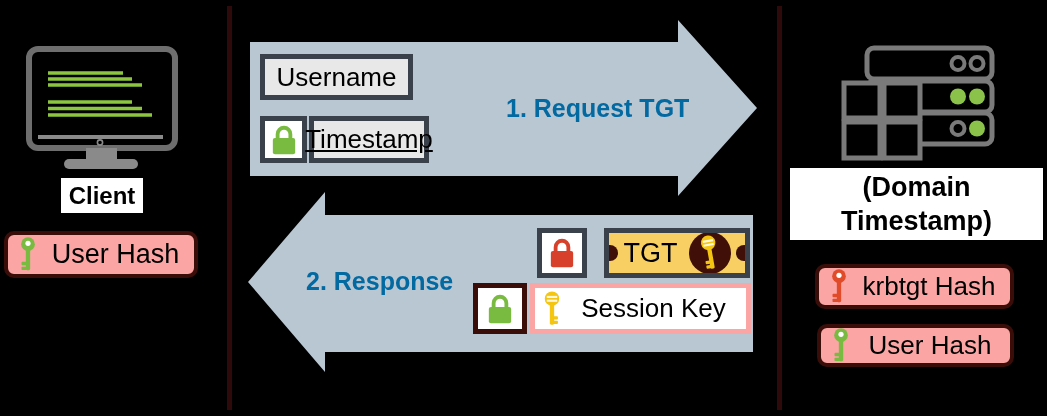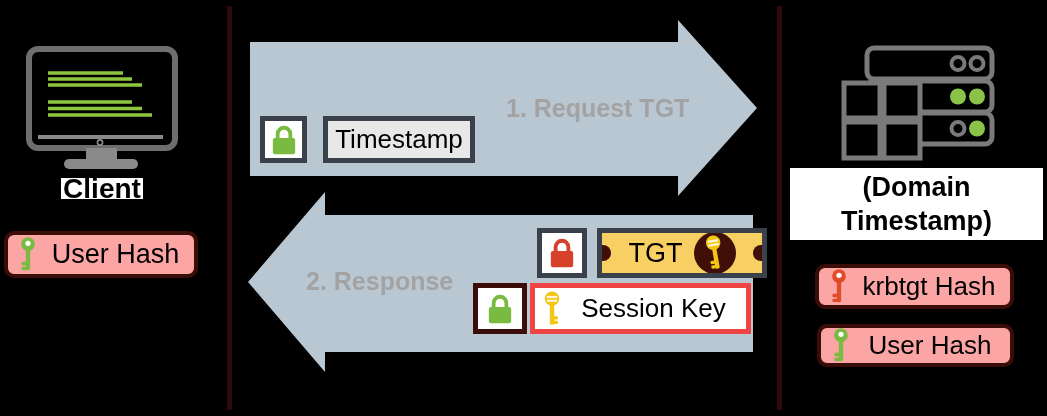--- a/index.html
+++ b/index.html
@@ -8,69 +8,69 @@
     font-family:"Liberation Sans",sans-serif;overflow:hidden;color:#000;
   }
   .divider{position:absolute;top:6px;width:5px;height:404px;background:#2e0a0a;}
   .divider.left{left:227px;}
   .divider.right{left:777px;}
 
   svg.abs{position:absolute;display:block;}
 
   
   .arrow-fill{fill:#b9c7d3;}
-  .arrow-label{position:absolute;font-weight:bold;font-size:25px;color:#a3a3a3;white-space:nowrap;}
+  .arrow-label{position:absolute;font-weight:bold;font-size:25px;color:#0369a1;white-space:nowrap;}
   .lbl-request{left:506px;top:94px;}
   .lbl-response{left:306px;top:267px;}
 
   .databox{
     position:absolute;display:flex;align-items:center;justify-content:center;
     background:#e8e8e8;border:5px solid #3a414b;box-sizing:border-box;
     font-size:26px;white-space:nowrap;
   }
   .username-box{left:260px;top:54px;width:153px;height:46px;}
   .unit-row{position:absolute;display:flex;align-items:stretch;}
   .ts-row{left:260px;top:116px;height:47px;}
   .lock-cell{
     display:flex;align-items:center;justify-content:center;background:#ffffff;
     border:5px solid #3a414b;box-sizing:border-box;
   }
   .ts-lock{width:47px;}
-  .ts-box{position:static;width:152px;height:47px;margin-left:16px;}
+  .ts-box{position:static;width:120px;height:47px;margin-left:2px;text-decoration:underline;}
 
   .tgt-row{left:537px;top:228px;height:50px;}
   .tgt-lock{width:50px;}
   .ticket{
     position:relative;display:flex;align-items:center;justify-content:center;gap:11px;
-    width:170px;height:50px;margin-left:10px;background:#f8cf63;
+    width:146px;height:50px;margin-left:17px;background:#f8cf63;
     border:5px solid #3a414b;box-sizing:border-box;overflow:hidden;font-size:27px;
   }
   .ticket::before,.ticket::after{
     content:"";position:absolute;width:16px;height:16px;border-radius:50%;
     background:#3f0f08;top:50%;transform:translateY(-50%);
   }
   .ticket::before{left:-7px;}
   .ticket::after{right:-7px;}
   .tgt-circle{width:42px;height:42px;flex:0 0 auto;}
 
   .sk-row{left:473px;top:283px;height:51px;}
   .sk-lock{width:54px;border-color:#3a0d08;}
   .sk-box{
     display:flex;align-items:center;width:221px;margin-left:3px;background:#fff;
-    border:5px solid #ef4444;box-sizing:border-box;font-size:26px;white-space:nowrap;
+    border:5px solid #fca5a5;box-sizing:border-box;font-size:26px;white-space:nowrap;
   }
   .sk-box .key{margin-left:8px;}
   .sk-box .txt{flex:1;text-align:center;}
 
   
   .namebox{
     position:absolute;background:#ffffff;display:flex;flex-direction:column;
     align-items:center;justify-content:center;font-weight:bold;text-align:center;
   }
-  .client-label{left:61px;top:178px;width:82px;height:21px;font-size:28px;text-align:center;}
+  .client-label{left:61px;top:178px;width:82px;height:35px;font-size:24px;text-align:center;}
   .kdc-label{left:790px;top:168px;width:253px;height:72px;font-size:27px;line-height:34px;}
 
   .pill{
     position:absolute;display:flex;align-items:center;background:#fca5a5;
     border:4px solid #3a0d08;border-radius:10px;box-sizing:border-box;white-space:nowrap;
   }
   .pill .key{margin-left:11px;flex:0 0 auto;}
   .pill .txt{flex:1;text-align:center;}
   .pill-client-hash{left:4px;top:231px;width:194px;height:47px;font-size:27px;}
   .pill-krbtgt{left:815px;top:264px;width:199px;height:45px;font-size:26px;}
@@ -140,20 +140,23 @@
     <svg class="key green">
         <use href="#ic-key"></use>
       </svg>
     <span class="txt">User Hash</span>
   </div>
 
   <svg class="abs" style="left:250px;top:20px" width="507" height="176" viewBox="0 0 507 176">
     <polygon class="arrow-fill" points="0,22 428,22 428,0 507,88 428,176 428,156 0,156"></polygon>
   </svg>
 
+  <div class="databox username-box">
+    <span>Username</span>
+  </div>
 
   <div class="unit-row ts-row">
     <div class="lock-cell ts-lock">
       <svg class="lock green">
           <use href="#ic-lock"></use>
         </svg>
     </div>
     <div class="databox ts-box">
       <span>Timestamp</span>
     </div>

